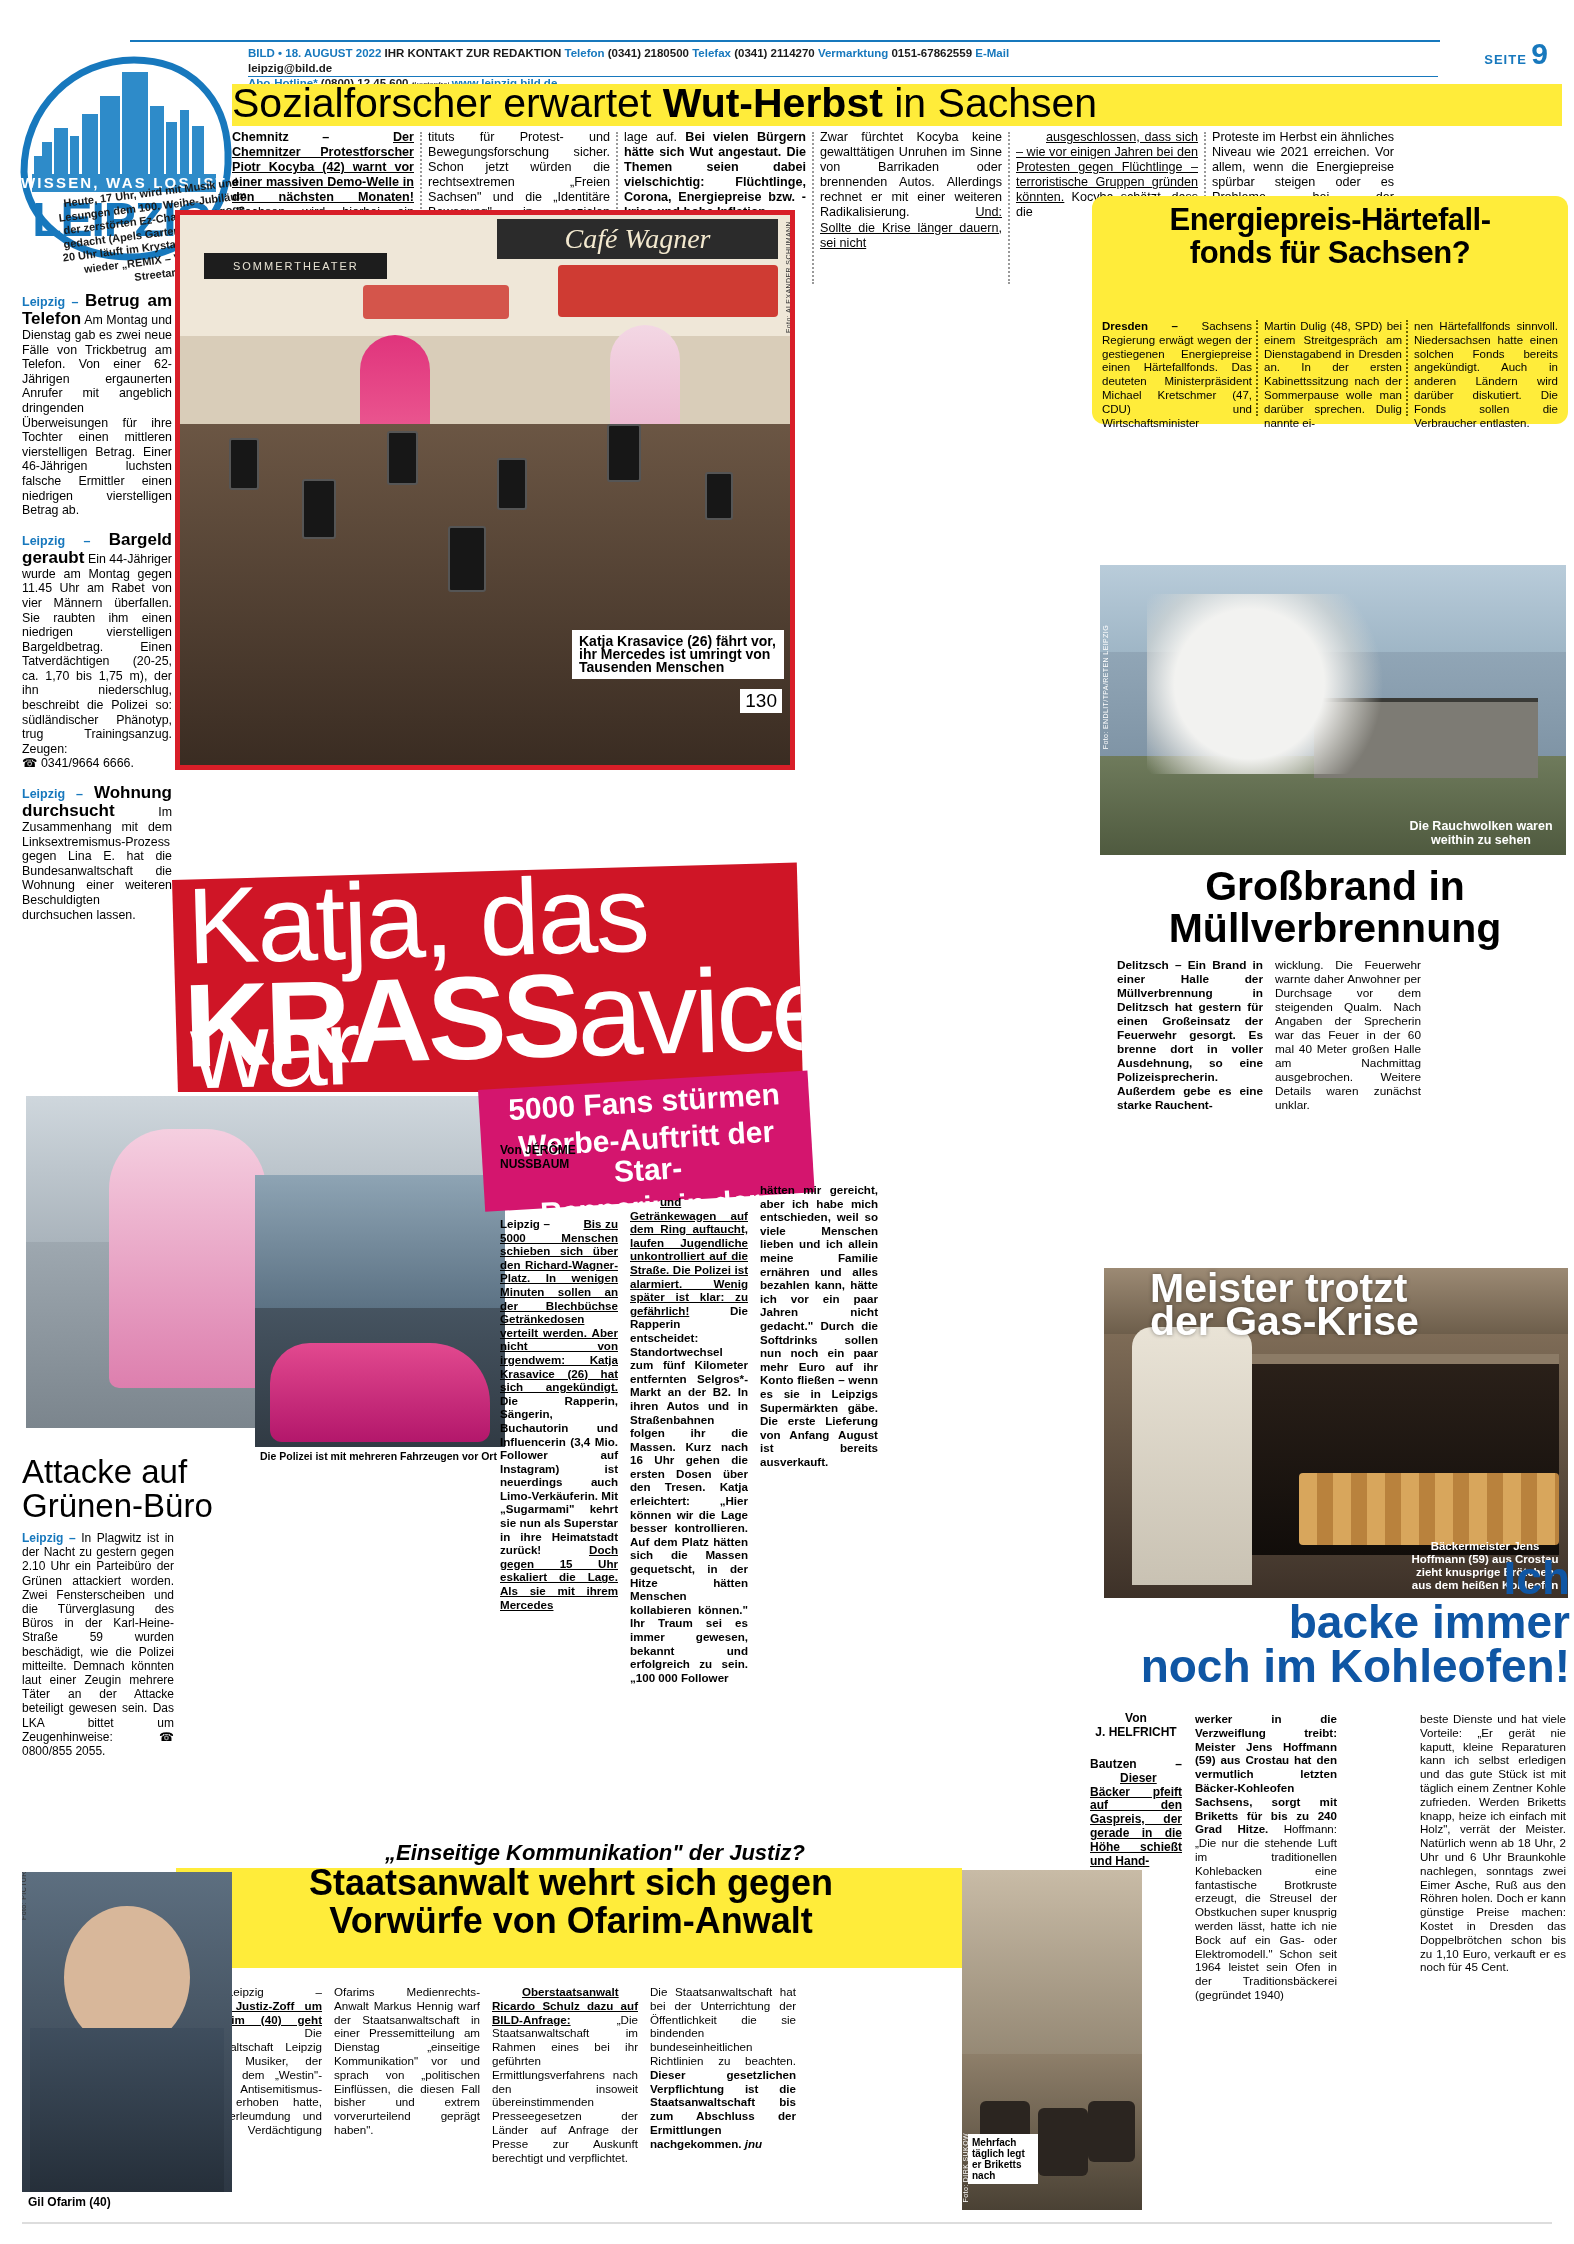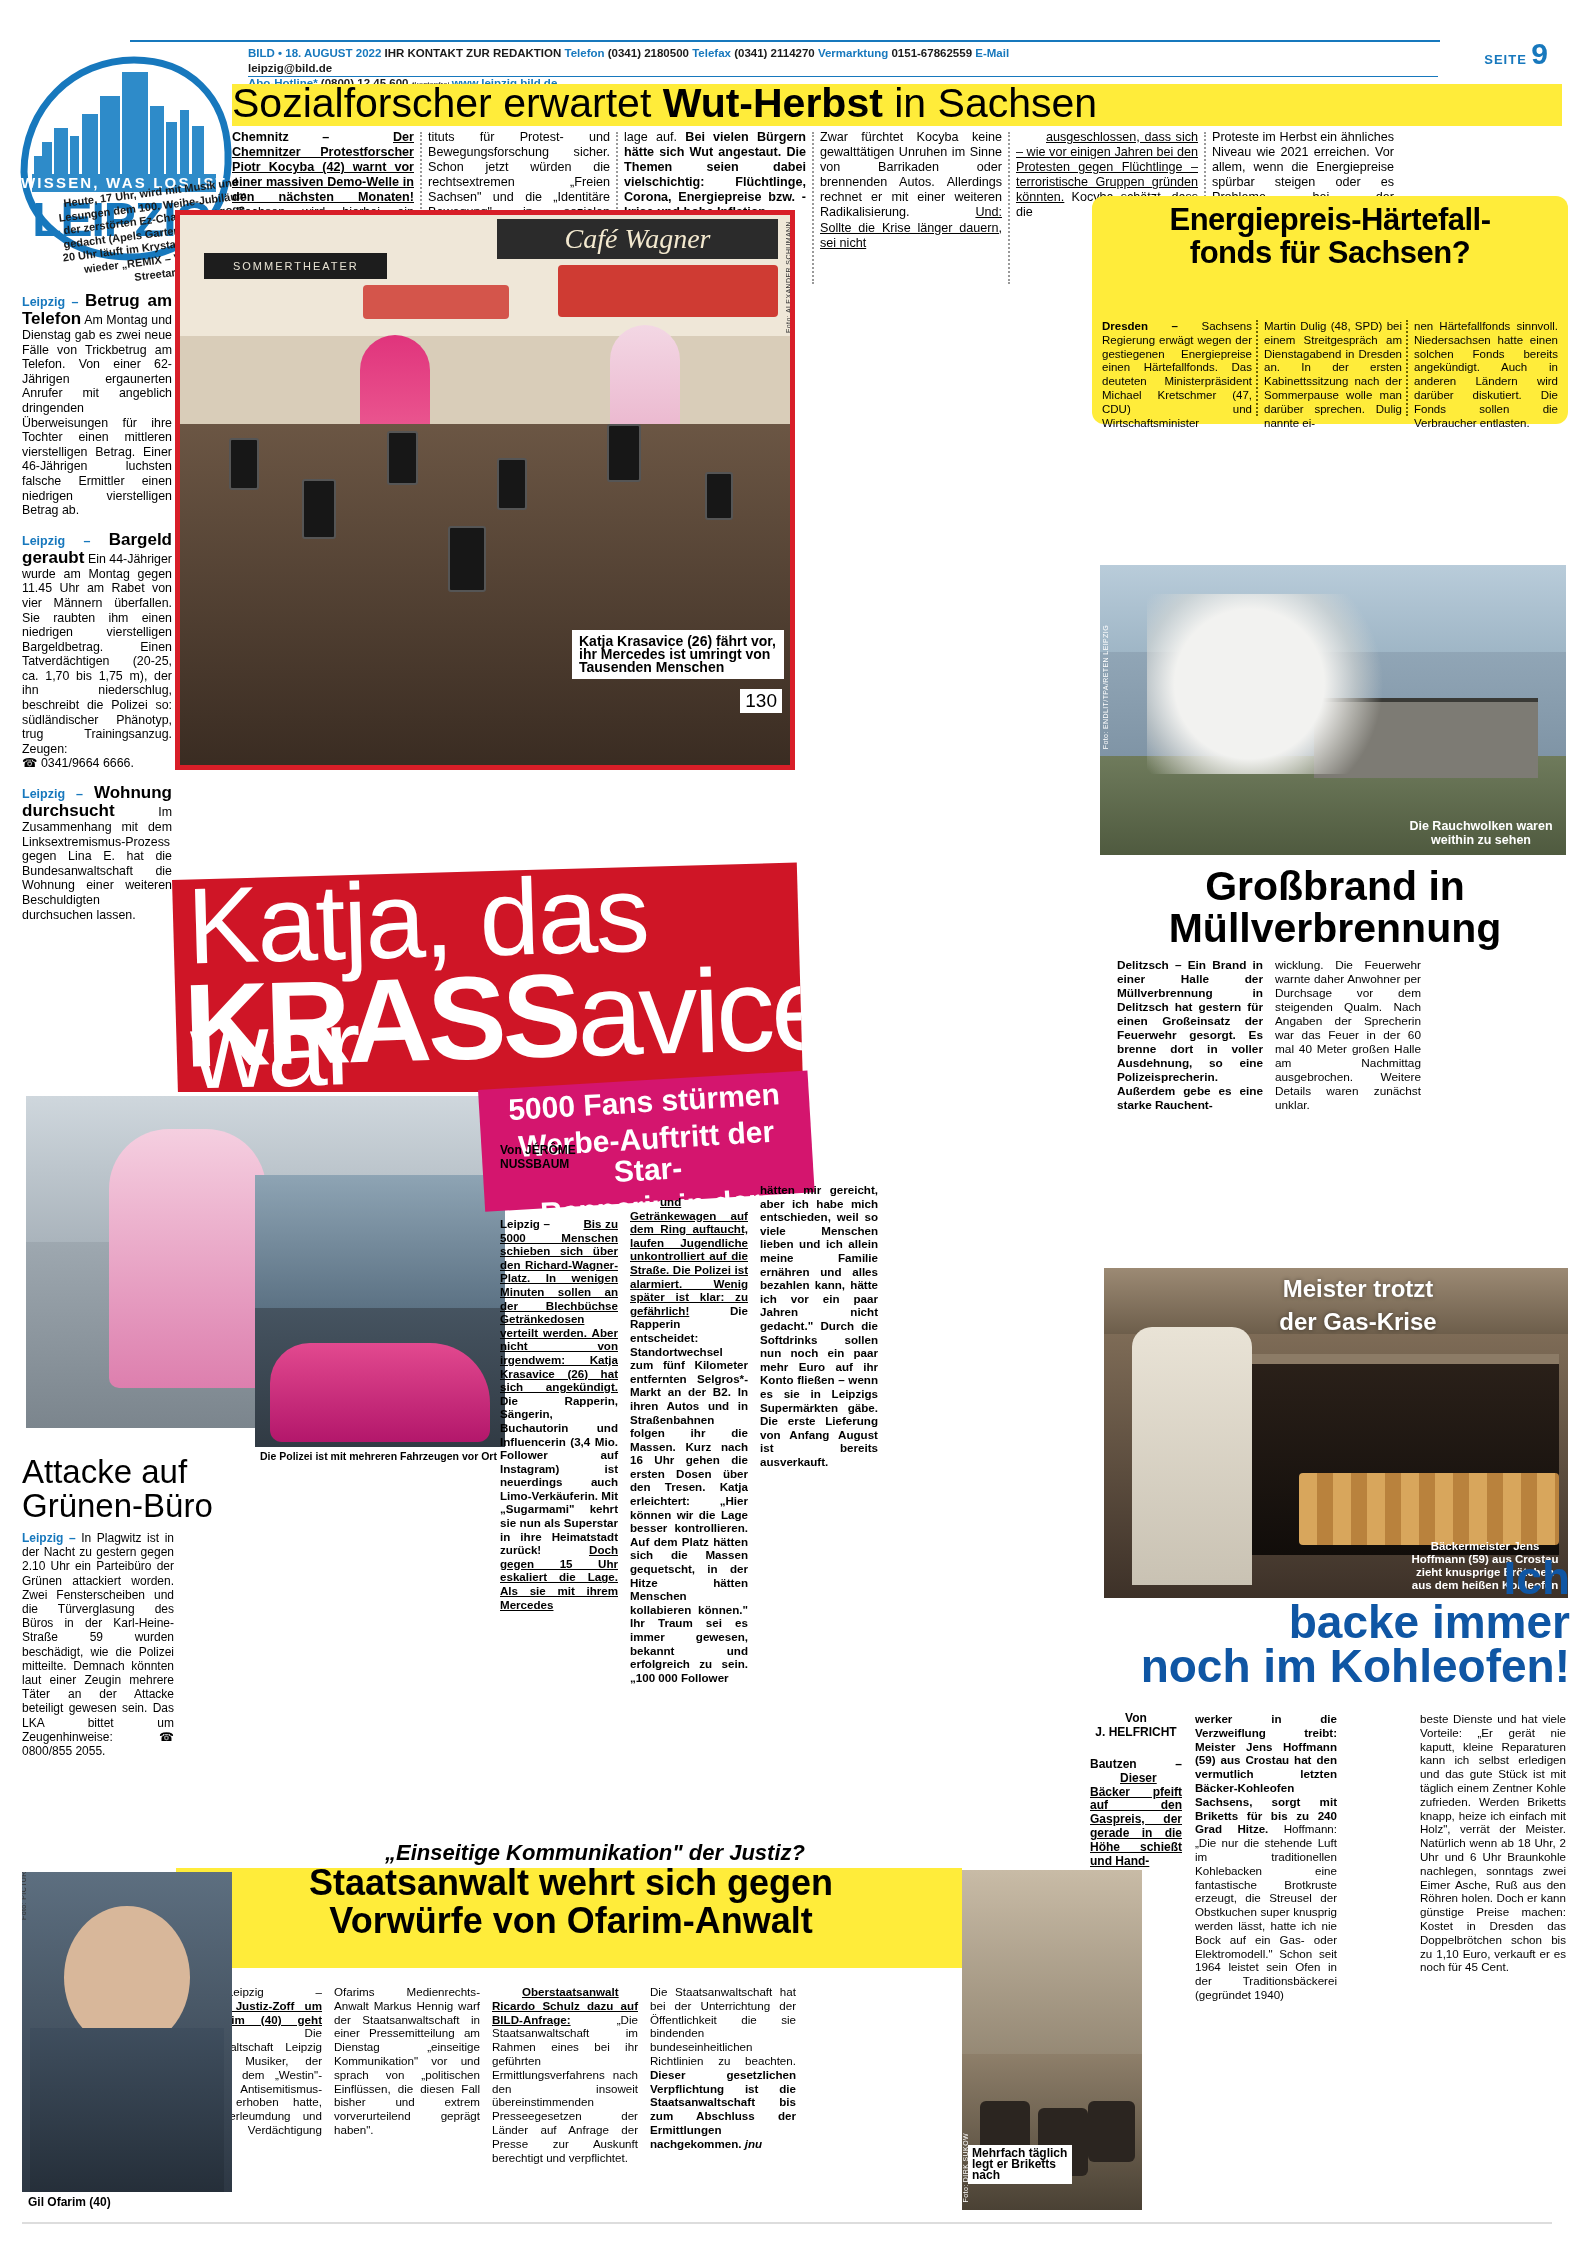--- a/index.html
+++ b/index.html
@@ -129,21 +129,21 @@
              font-size:12.5px;line-height:14px;font-weight:bold;text-align:center;}
   .brandhl{left:1100px;top:865px;width:470px;}
   .brandhl span{display:block;font-size:41px;line-height:42px;font-weight:bold;text-align:center;}
   .brandtxt{top:958px;font-size:11.8px;line-height:14px;}
   .brandtxt .c{position:absolute;width:146px;margin-left:17px;}
   .brandtxt .b1{left:1100px;}
   .brandtxt .b2{left:1258px;}
 
   
   .meisterhl{left:1150px;top:1272px;width:416px;color:#fff;z-index:4;
-             font-size:24px;line-height:33px;font-weight:bold;text-align:center;
+             font-size:41px;line-height:33px;font-weight:bold;text-align:left;
              text-shadow:0 0 4px rgba(0,0,0,.45);}
   .meisterphoto{left:1104px;top:1268px;width:464px;height:330px;overflow:hidden;
                 background:linear-gradient(#8e7a62,#3d3128);}
   .oven{position:absolute;left:28%;top:26%;width:70%;height:58%;
         background:linear-gradient(#2a2019,#110d0a);border-top:10px solid #8c7b66;}
   .baker{position:absolute;left:6%;top:18%;width:26%;height:78%;
          background:linear-gradient(#e9e3d6,#c9c2b3);border-radius:20px 20px 0 0;}
   .meister-cap{position:absolute;right:8px;bottom:6px;width:150px;color:#fff;
                font-size:11.5px;line-height:13px;font-weight:bold;text-align:center;}
   .backehl{left:1092px;top:1556px;width:478px;text-align:right;}
@@ -168,22 +168,22 @@
   .statxt .s1{left:176px;}
   .statxt .s2{left:334px;}
   .statxt .s3{left:492px;}
   .statxt .s4{left:650px;}
   .gilphoto{left:22px;top:1872px;width:210px;height:340px;overflow:hidden;
             background:linear-gradient(#5d6f80,#2a3440);}
   .gil-cap{position:absolute;left:0;bottom:0;width:100%;background:#fff;
            font-size:12px;font-weight:bold;padding:3px 6px;box-sizing:border-box;}
   .brikphoto{left:962px;top:1870px;width:180px;height:340px;overflow:hidden;
              background:linear-gradient(#c8bba6,#6b5f4c);}
-  .brik-cap{position:absolute;left:6px;bottom:26px;width:104px;background:#fff;
-            font-size:12px;line-height:11px;font-weight:bold;padding:3px 4px;
+  .brik-cap{position:absolute;left:6px;bottom:26px;width:70px;background:#fff;
+            font-size:10px;line-height:11px;font-weight:bold;padding:3px 4px;
             box-sizing:border-box;}
 
   .footer-line{left:22px;top:2222px;width:1530px;height:2px;background:#ddd;}
 </style>
 </head>
 <body>
 
 <div class="page">
 
   <div class="abs rule-top"></div>

